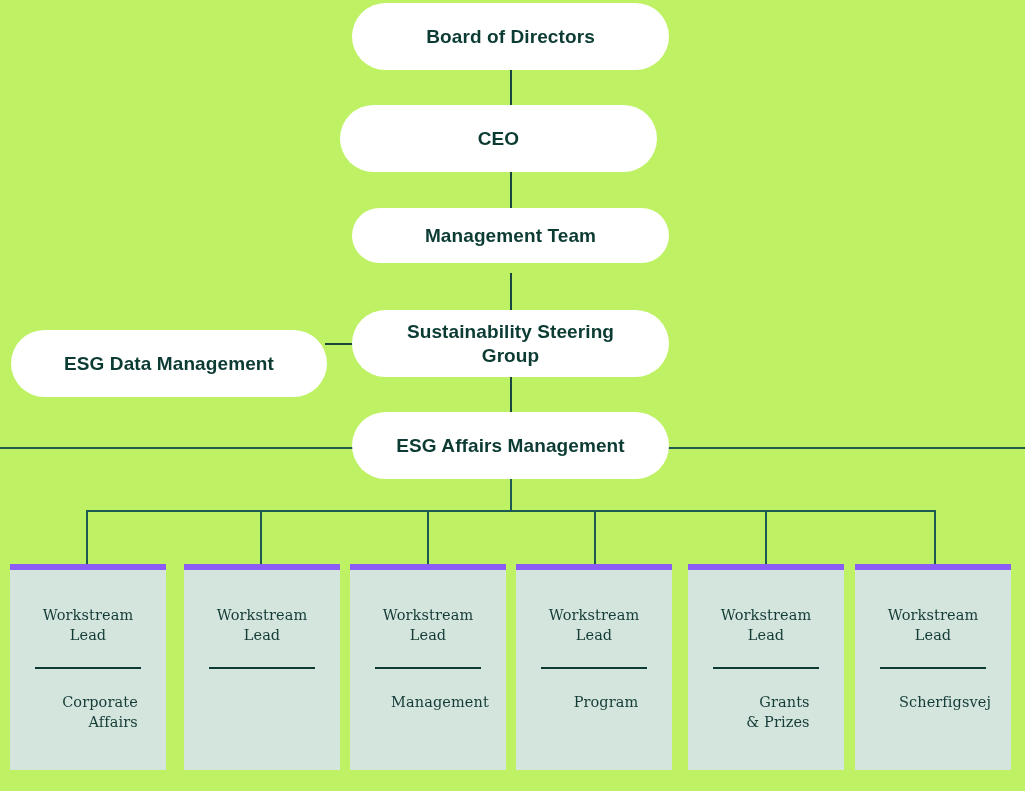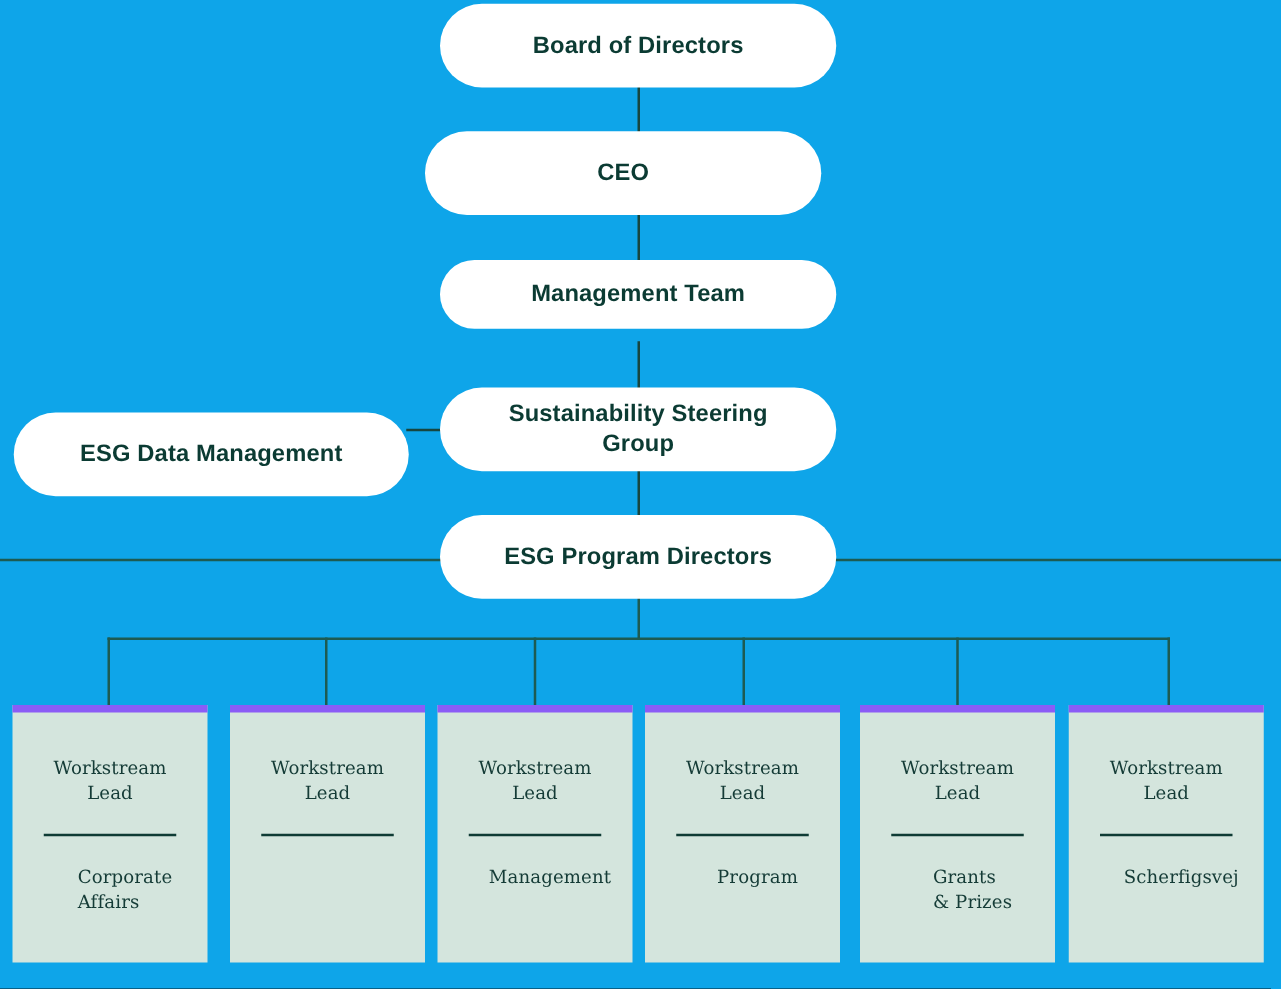--- a/index.html
+++ b/index.html
@@ -5,21 +5,21 @@
 <style>
   html, body {
     margin: 0;
     padding: 0;
     background: #000000;
   }
   #canvas {
     position: relative;
     width: 1025px;
     height: 791px;
-    background: #0ea5e9;
+    background: #bef264;
     overflow: hidden;
     font-family: "Liberation Sans", sans-serif;
   }
 
   
   .v-line {
     position: absolute;
     width: 2px;
     background: #17463f;
   }
@@ -76,21 +76,21 @@
   .ws-divider {
     width: 68%;
     height: 2px;
     background: #0e3b34;
     margin: 22px 0 0 0;
   }
   .ws-name {
     margin-top: 24px;
     font-size: 14.5px;
     line-height: 1.35;
-    text-align: left;
+    text-align: right;
     white-space: pre-line;
     letter-spacing: 0.1px;
     margin-left: 24px;
   }
 </style>
 </head>
 <body>
 
 <div id="canvas">
 
@@ -128,21 +128,21 @@
   <div class="pill" style="left:11px; top:310px; width:316px; height:67px;margin-top:20px;">
     <span>ESG Data Management</span>
   </div>
 
   <div class="pill" style="left:352px; top:310px; width:317px; height:67px; white-space:pre-line;">
     <span style="white-space:pre-line;">Sustainability Steering
 Group</span>
   </div>
 
   <div class="pill" style="left:352px; top:412px; width:317px; height:67px;">
-    <span>ESG Program Directors</span>
+    <span>ESG Affairs Management</span>
   </div>
 
   <div class="ws-card" style="left:10px; top:564px; width:156px; height:206px;">
     <div class="ws-role">Workstream
 Lead</div>
     <div class="ws-divider"></div>
     <div class="ws-name">Corporate
 Affairs</div>
   </div>
 

